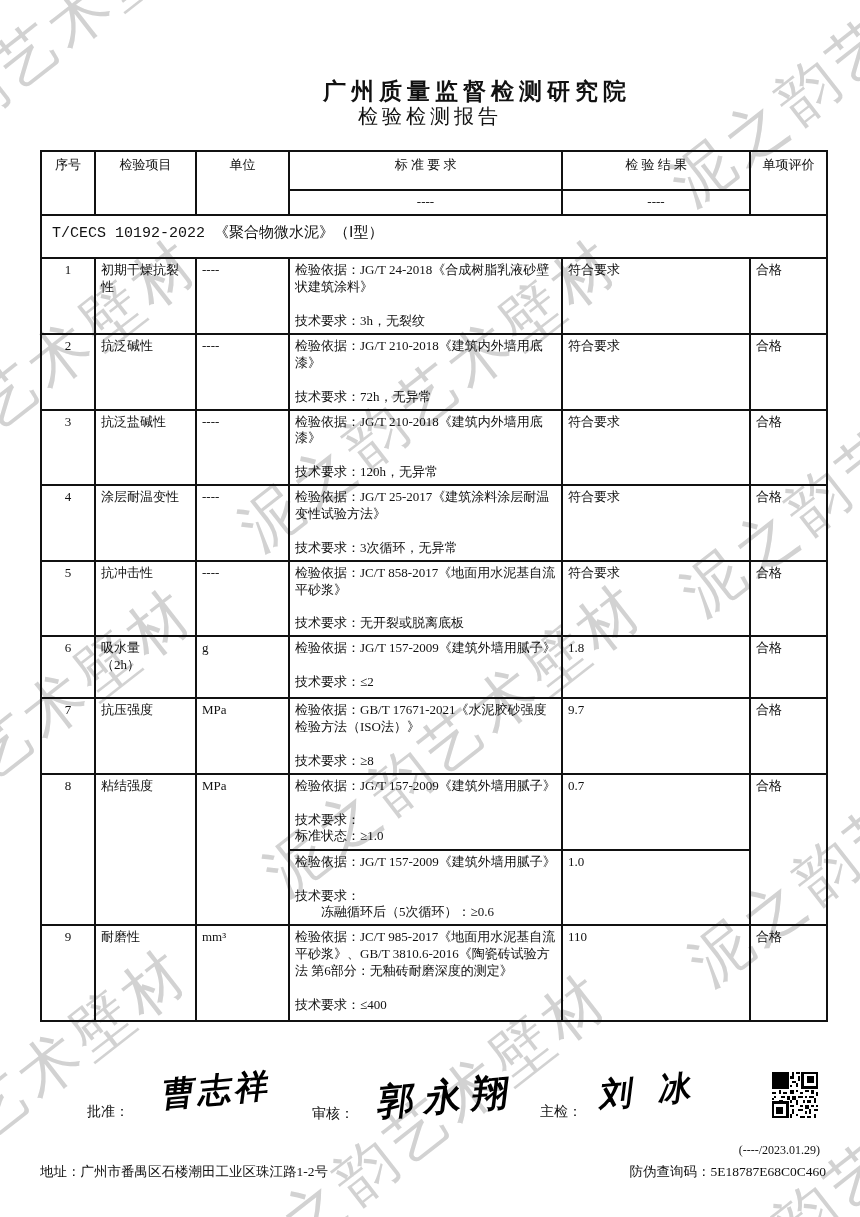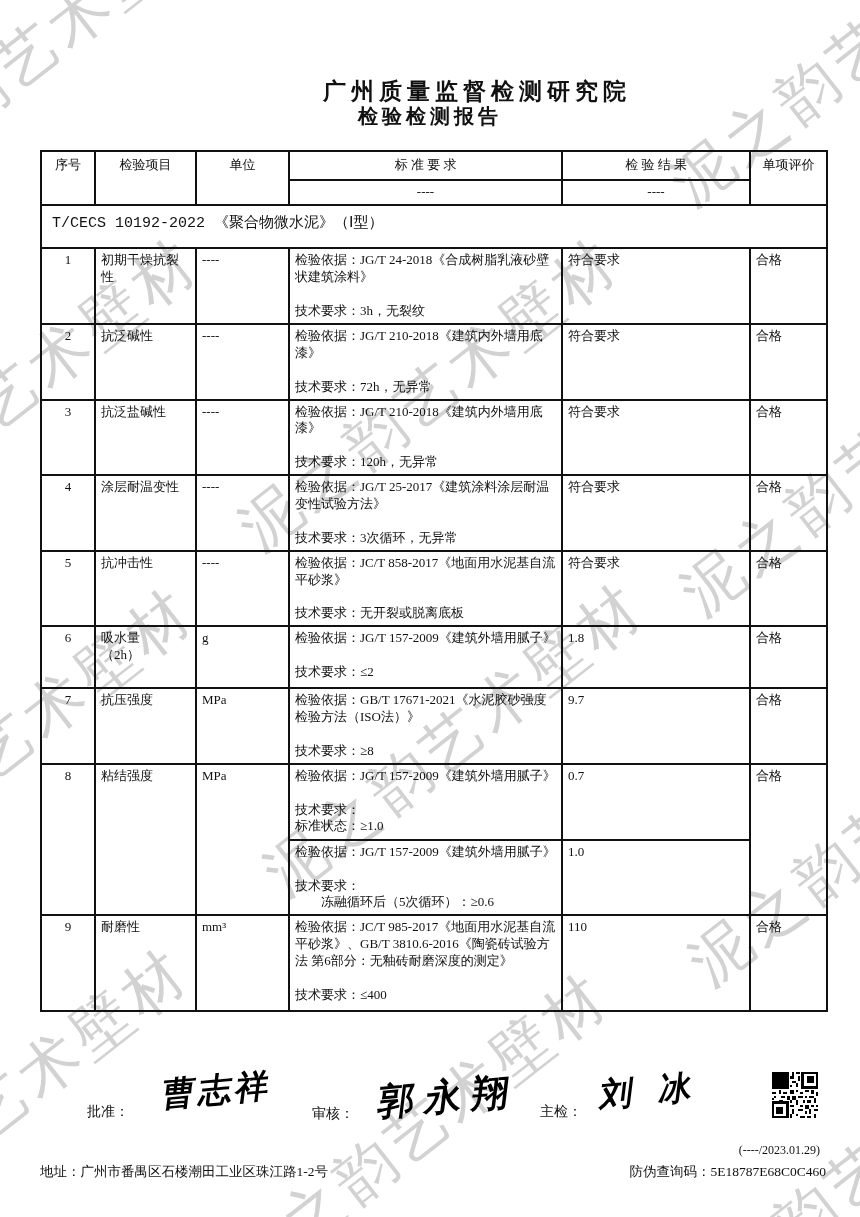--- a/index.html
+++ b/index.html
@@ -18,21 +18,21 @@
     pointer-events:none; z-index:0;
   }
   .content { position:absolute; inset:0; z-index:1; }
   
   .org-title {
     position:absolute; top:76px; left:0; width:100%; text-align:center;
     font-size:23px; font-weight:bold; letter-spacing:5px;margin-left:47px;
   }
   .doc-title {
     position:absolute; top:103px; left:0; width:100%; text-align:center;
-    font-size:20px; font-weight:bold; letter-spacing:4px;
+    font-size:20px; font-weight:normal; letter-spacing:4px;
   }
   .meta-row {
     position:absolute; top:129px; left:40px; width:786px;
     display:flex; justify-content:space-between; font-size:13.5px;
   }
   
   table.report {
     position:absolute; top:150px; left:40px; width:786px;
     border-collapse:collapse; table-layout:fixed;
     font-size:13px; line-height:1.3;
@@ -90,21 +90,21 @@
     <table class="report">
       <colgroup>
         <col style="width:54px">
           <col style="width:101px">
           <col style="width:93px">
         <col style="width:273px">
           <col style="width:188px">
           <col style="width:77px">
       </colgroup>
       <tbody>
-        <tr class="h1" style="height:29px">
+        <tr class="h1" style="height:39px">
           <td rowspan="2" class="center mid">序号</td>
           <td rowspan="2" class="center mid">检验项目</td>
           <td rowspan="2" class="center mid">单位</td>
           <td class="center mid">标 准 要 求</td>
           <td class="center mid">检 验 结 果</td>
           <td rowspan="2" class="center mid">单项评价</td>
         </tr>
         <tr class="h2" style="height:23px">
           <td class="center mid">----</td>
           <td class="center mid">----</td>

